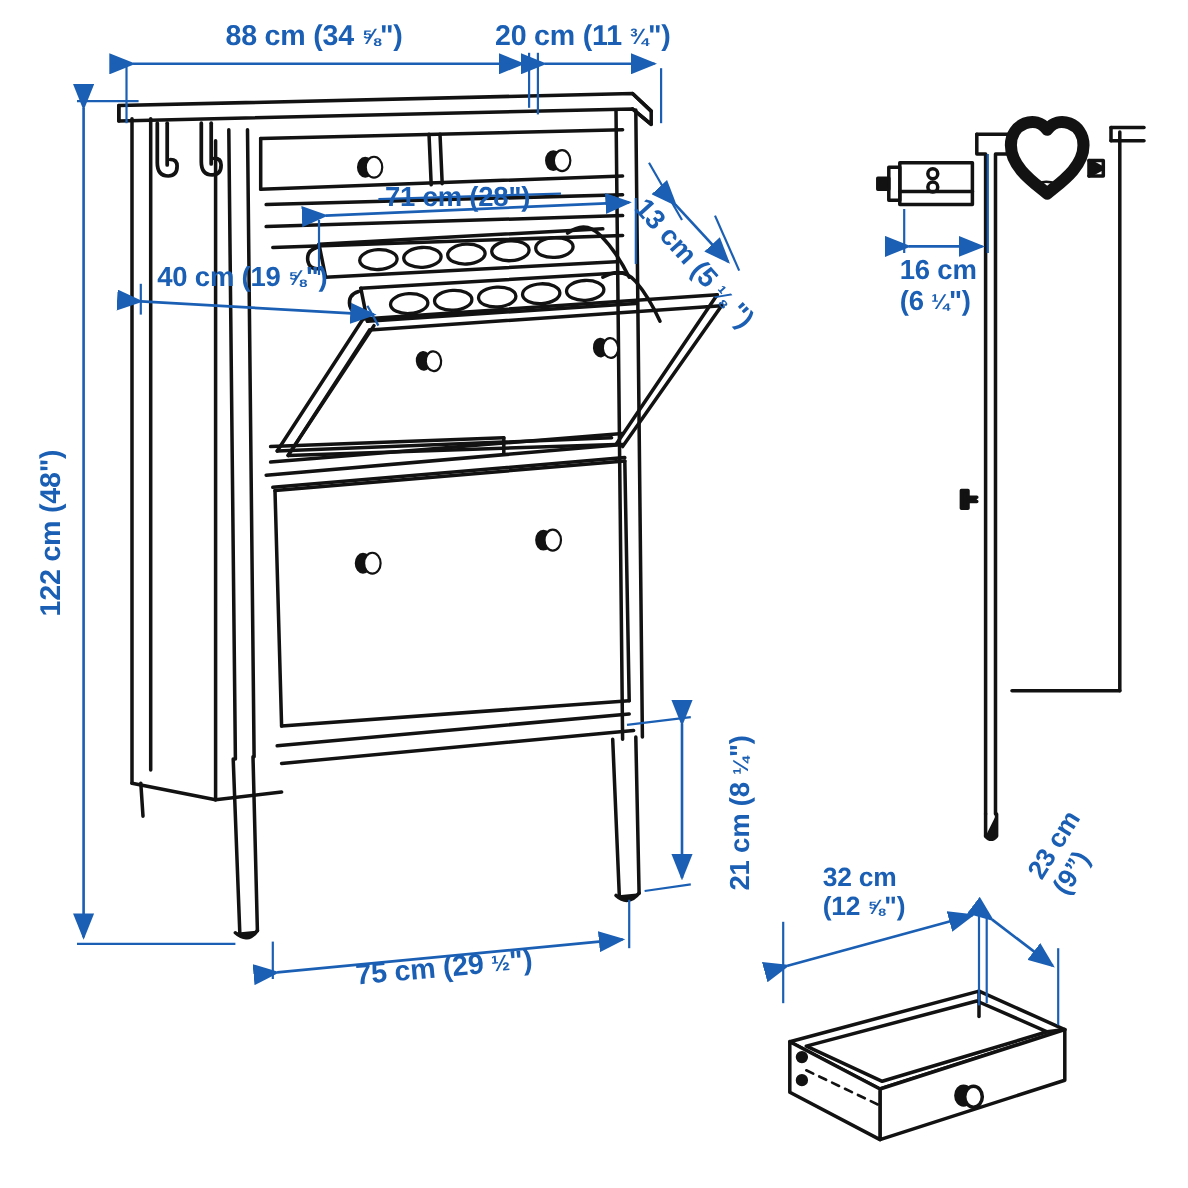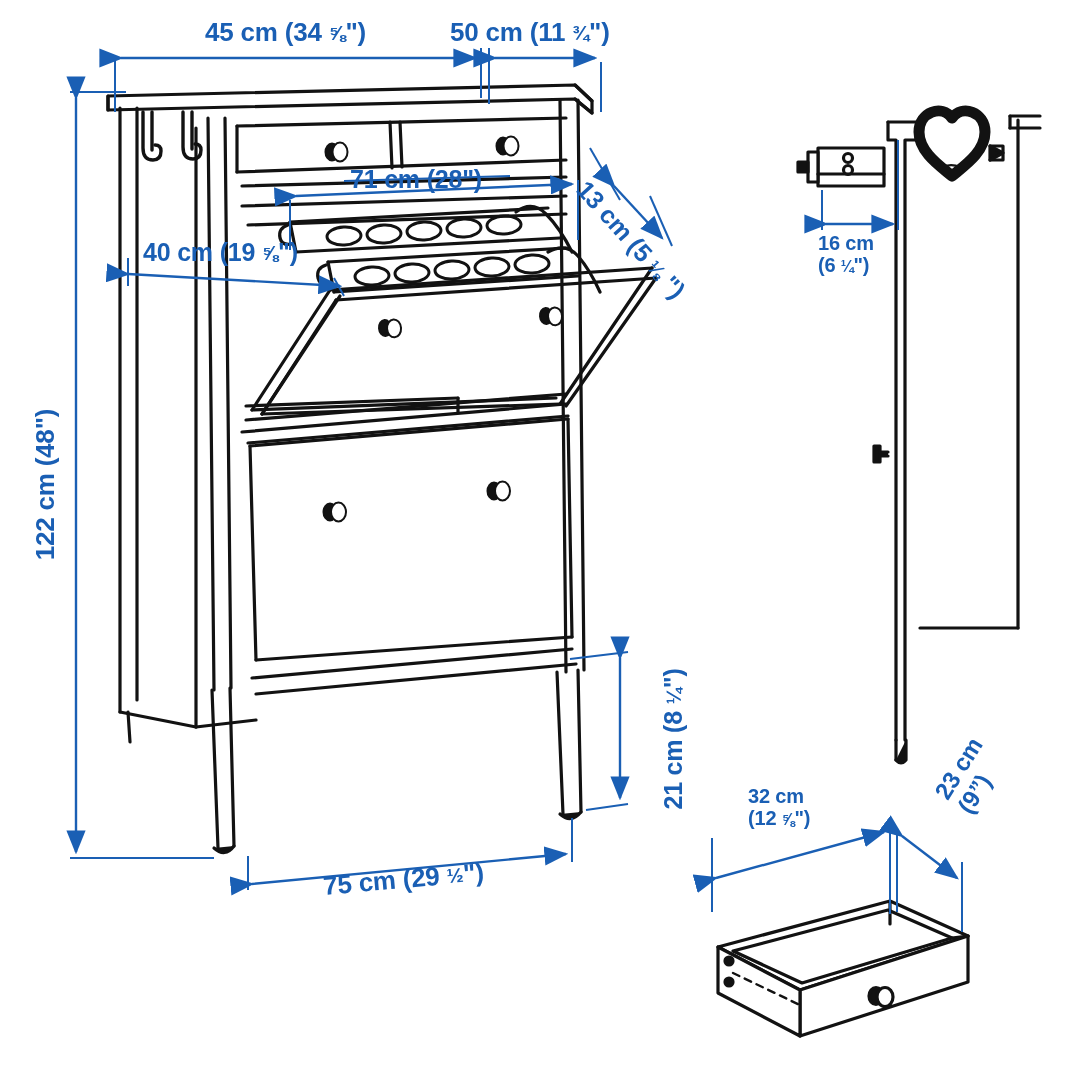--- a/index.html
+++ b/index.html
@@ -325,26 +325,26 @@
       <g>
         <path d="M897,830 L897,912" stroke-width="2"></path>
         <path d="M962,862 L962,932" stroke-width="2"></path>
         <path d="M902,836 L957,878" marker-start="url(#ah)" marker-end="url(#ah)"></path>
       </g>
 
     </g>
   </svg>
 
   <div class="dimlbl" style="left:205px;top:18px;font-size:26px;">
-    <span>45 cm</span>
+    <span>88 cm</span>
     <span> (34 <span class="frac">⅝</span>")</span>
   </div>
 
   <div class="dimlbl" style="left:450px;top:18px;font-size:26px;">
-    <span>50 cm</span>
+    <span>20 cm</span>
     <span> (11 <span class="frac">¾</span>")</span>
   </div>
 
   <div class="dimlbl" style="left:-34px;top:470px;font-size:26px;transform:rotate(-90deg);transform-origin:center;width:160px;text-align:center;">
     <span>122 cm (48")</span>
   </div>
 
   <div class="dimlbl" style="left:350px;top:165px;font-size:25px;">
     <span>71 cm (28")</span>
   </div>
@@ -362,26 +362,26 @@
   <div class="dimlbl" style="left:583px;top:725px;font-size:25px;transform:rotate(-90deg);transform-origin:center;width:180px;text-align:center;">
     <span>21 cm</span>
     <span> (8 <span class="frac">¼</span>")</span>
   </div>
 
   <div class="dimlbl" style="left:322px;top:872px;font-size:26px;transform:rotate(-5deg);transform-origin:left top;">
     <span>75 cm</span>
     <span> (29 <span class="frac">½</span>")</span>
   </div>
 
-  <div class="dimlbl" style="left:818px;top:232px;font-size:20px;text-align:left;">
+  <div class="dimlbl" style="left:818px;top:232px;font-size:25px;text-align:left;">
     <div>16 cm</div>
     <div>(6 <span class="frac">¼</span>")</div>
   </div>
 
-  <div class="dimlbl" style="left:748px;top:785px;font-size:20px;text-align:left;">
+  <div class="dimlbl" style="left:748px;top:785px;font-size:24px;text-align:left;">
     <div>32 cm</div>
     <div>(12 <span class="frac">⅝</span>")</div>
   </div>
 
   <div class="dimlbl" style="left:930px;top:790px;font-size:24px;transform:rotate(-58deg);transform-origin:left top;text-align:left;">
     <div>23 cm</div>
     <div>(9”)</div>
   </div>
 
 </div>

